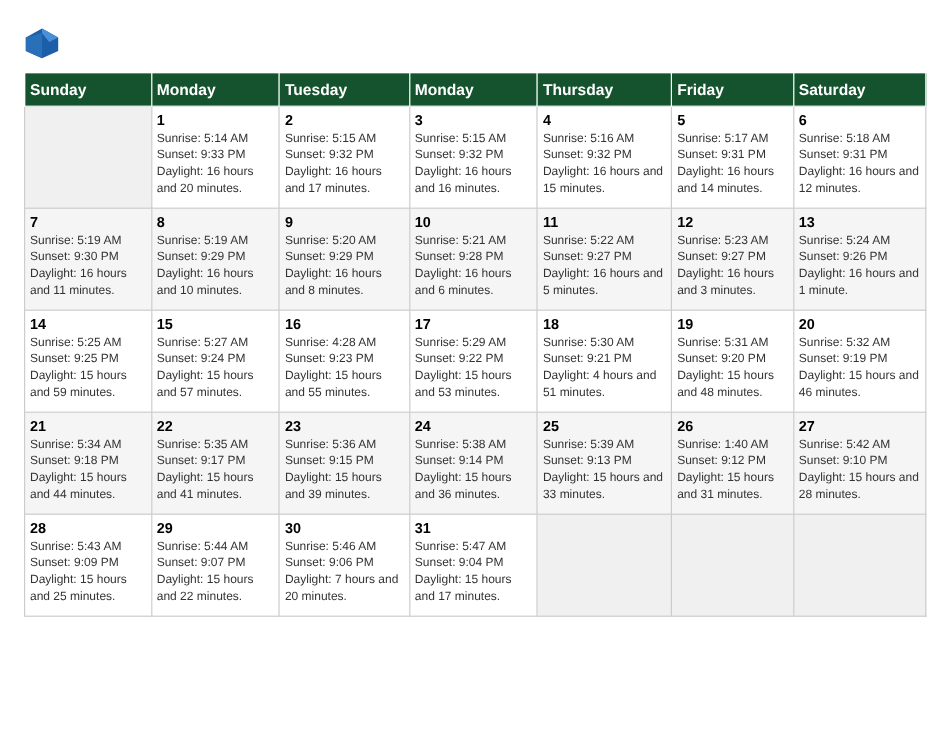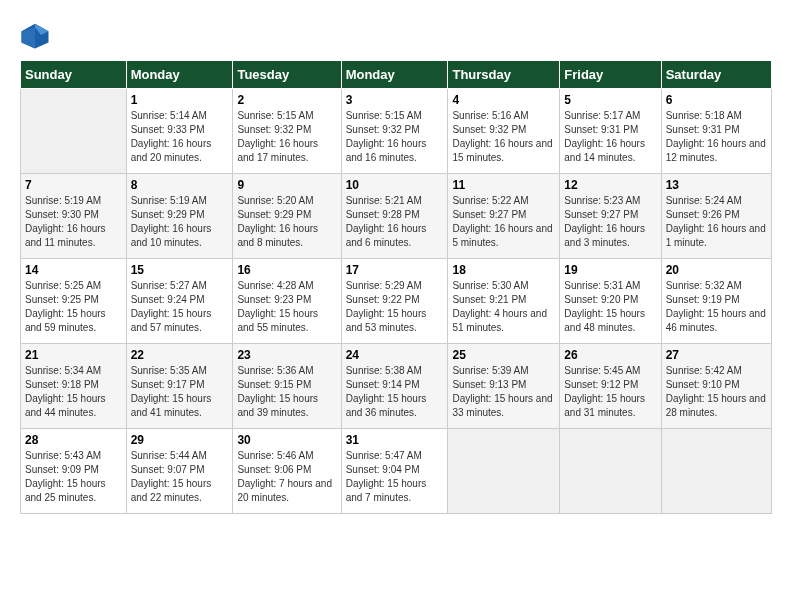--- a/index.html
+++ b/index.html
@@ -334,21 +334,21 @@
         <span class="day-number">25</span>
         <div class="day-info">
           <span>Sunrise: 5:39 AM</span><br>
           <span>Sunset: 9:13 PM</span><br>
           <span>Daylight: 15 hours and 33 minutes.</span>
         </div>
       </td>
         <td>
         <span class="day-number">26</span>
         <div class="day-info">
-          <span>Sunrise: 5:45 AM</span><br>
+          <span>Sunrise: 1:40 AM</span><br>
           <span>Sunset: 9:12 PM</span><br>
           <span>Daylight: 15 hours and 31 minutes.</span>
         </div>
       </td>
         <td>
         <span class="day-number">27</span>
         <div class="day-info">
           <span>Sunrise: 5:42 AM</span><br>
           <span>Sunset: 9:10 PM</span><br>
           <span>Daylight: 15 hours and 28 minutes.</span>
@@ -378,21 +378,21 @@
           <span>Sunrise: 5:46 AM</span><br>
           <span>Sunset: 9:06 PM</span><br>
           <span>Daylight: 7 hours and 20 minutes.</span>
         </div>
       </td>
         <td>
         <span class="day-number">31</span>
         <div class="day-info">
           <span>Sunrise: 5:47 AM</span><br>
           <span>Sunset: 9:04 PM</span><br>
-          <span>Daylight: 15 hours and 7 minutes.</span>
+          <span>Daylight: 15 hours and 17 minutes.</span>
         </div>
       </td>
         <td class="empty-cell"></td>
         <td class="empty-cell"></td>
         <td class="empty-cell"></td>
       </tr>
     </tbody>
 </table>
 
 </body></html>

